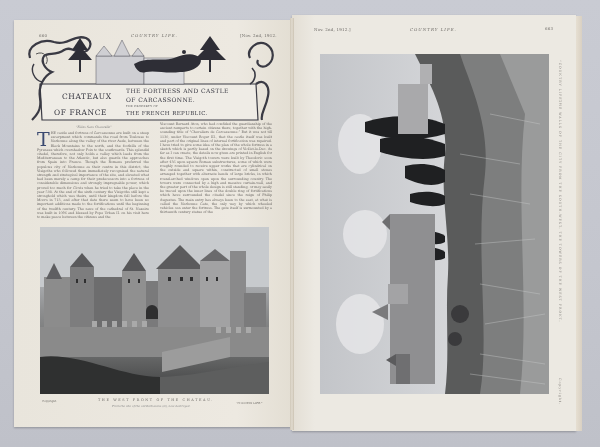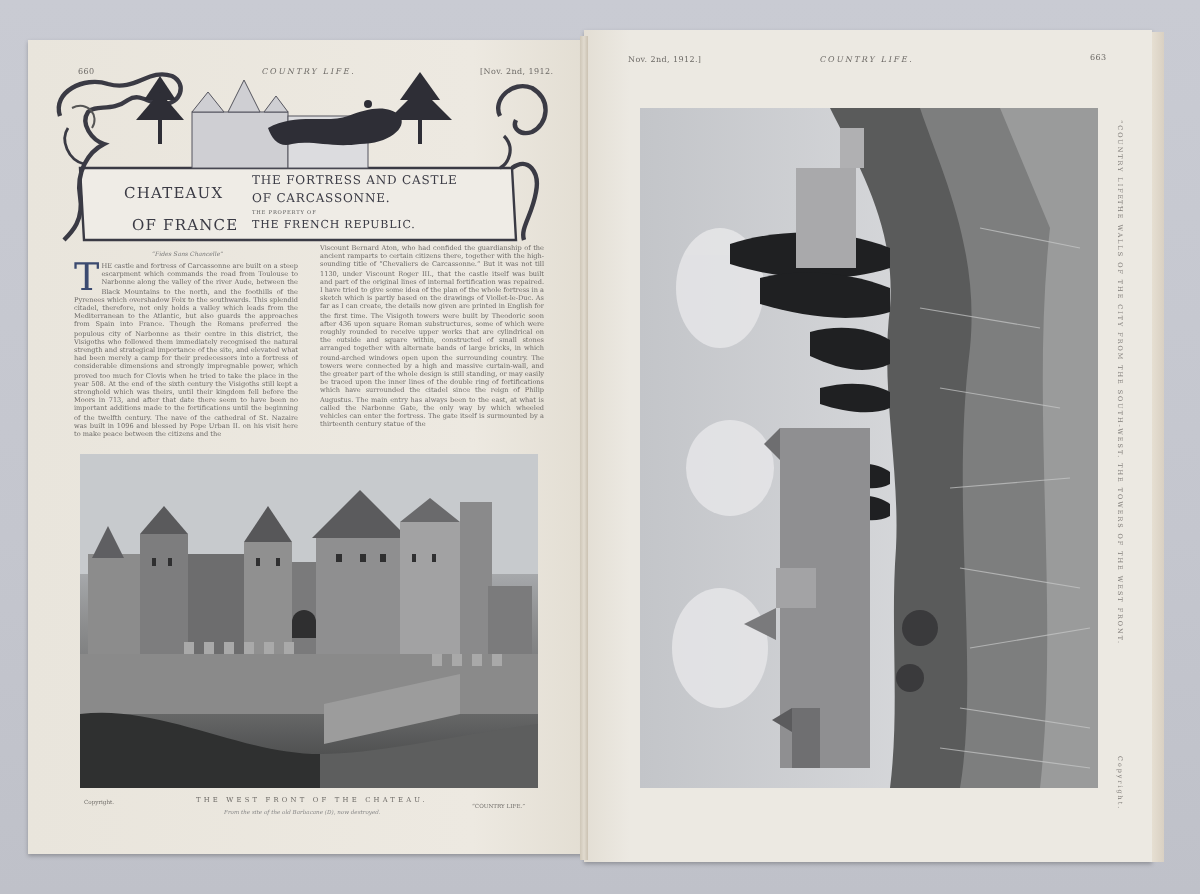--- a/index.html
+++ b/index.html
@@ -36,21 +36,21 @@
     }
     .running-head .title { font-style: italic; letter-spacing: 1px; }
 
     
     .banner {
       position: absolute; left: 24px; top: 28px; width: 252px; height: 94px;
     }
     .banner svg { position: absolute; left: 0; top: 0; }
     .banner-text { position: absolute; color: #3a3a44; font-family: "DejaVu Serif", serif; }
     .banner .chateaux { left: 38px; top: 64px; font-size: 7.5px; letter-spacing: 0.6px; }
-    .banner .offrance { left: 42px; top: 80px; font-size: 7.5px; letter-spacing: 0.6px; }
+    .banner .offrance { left: 30px; top: 80px; font-size: 7.5px; letter-spacing: 0.6px; }
     .banner .fortress { left: 102px; top: 59px; font-size: 6px; letter-spacing: 0.4px; }
     .banner .carc { left: 102px; top: 68px; font-size: 6px; letter-spacing: 0.4px; }
     .banner .prop { left: 102px; top: 77px; font-size: 2.6px; letter-spacing: 0.4px; color: #555; }
     .banner .republic { left: 102px; top: 82px; font-size: 5.5px; letter-spacing: 0.4px; }
 
     
     .subhead { position: absolute; font-size: 3px; color: #777; font-style: italic; }
     .col {
       position: absolute; top: 128px; width: 112px; height: 96px;
       font-size: 3.3px; line-height: 4.2px; color: #6b6865; text-align: justify;

